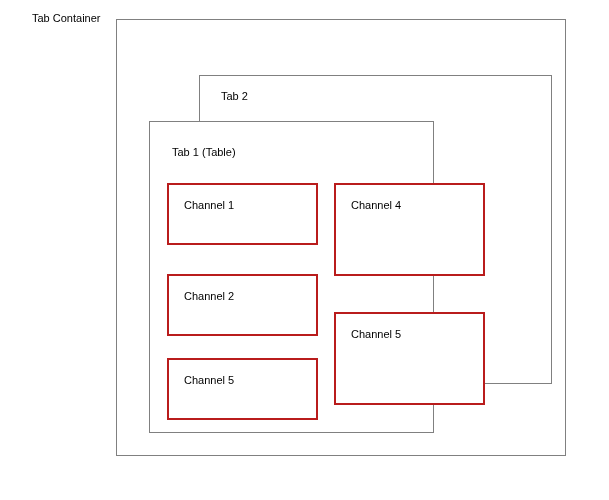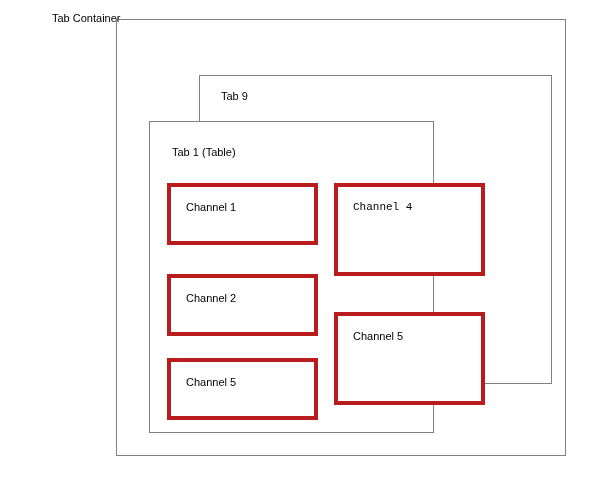--- a/index.html
+++ b/index.html
@@ -25,21 +25,21 @@
     position: absolute;
     font-size: 11px;
     color: #000000;
     line-height: 13px;
     white-space: nowrap;
   }
   .box {
     position: absolute;
     box-sizing: border-box;
     background: #ffffff;
-    border: 4px solid #b91c1c;
+    border: 2px solid #b91c1c;
   }
   .box-label {
     position: absolute;
     left: 15px;
     top: 14px;
     font-size: 11px;
     color: #000000;
     line-height: 13px;
     white-space: nowrap;
   }
@@ -49,21 +49,20 @@
     left: 116px;
     top: 19px;
     width: 450px;
     height: 437px;
     z-index: 1;
   }
   #tab-container-label {
     left: 32px;
     top: 12px;
     z-index: 4;
-    margin-left: 20px;
   }
 
   
   #tab2-panel {
     left: 199px;
     top: 75px;
     width: 353px;
     height: 309px;
     z-index: 2;
   }
@@ -82,34 +81,34 @@
   }
   #tab1-label {
     left: 22px;
     top: 24px;
   }
 
   
   #channel-1 { left: 17px;  top: 61px;  width: 151px; height: 62px; }
   #channel-2 { left: 17px;  top: 152px; width: 151px; height: 62px; padding-left: 48px; }
   #channel-3 { left: 17px;  top: 236px; width: 151px; height: 62px; }
-  #channel-4 { left: 184px; top: 61px;  width: 151px; height: 93px; font-family: Liberation Mono, monospace; }
+  #channel-4 { left: 184px; top: 61px;  width: 151px; height: 93px; }
   #channel-5 { left: 184px; top: 190px; width: 151px; height: 93px; }
 </style>
 </head>
 <body>
 
 <div id="canvas">
 
   <div class="panel" id="tab-container"></div>
 
   <div class="panel-label" id="tab-container-label">Tab Container</div>
 
   <div class="panel" id="tab2-panel">
-    <div class="panel-label" id="tab2-label">Tab 9</div>
+    <div class="panel-label" id="tab2-label">Tab 2</div>
   </div>
 
   <div class="panel" id="tab1-panel">
 
     <div class="panel-label" id="tab1-label">Tab 1 (Table)</div>
 
     <div class="box" id="channel-1">
       <div class="box-label">Channel 1</div>
     </div>
 

